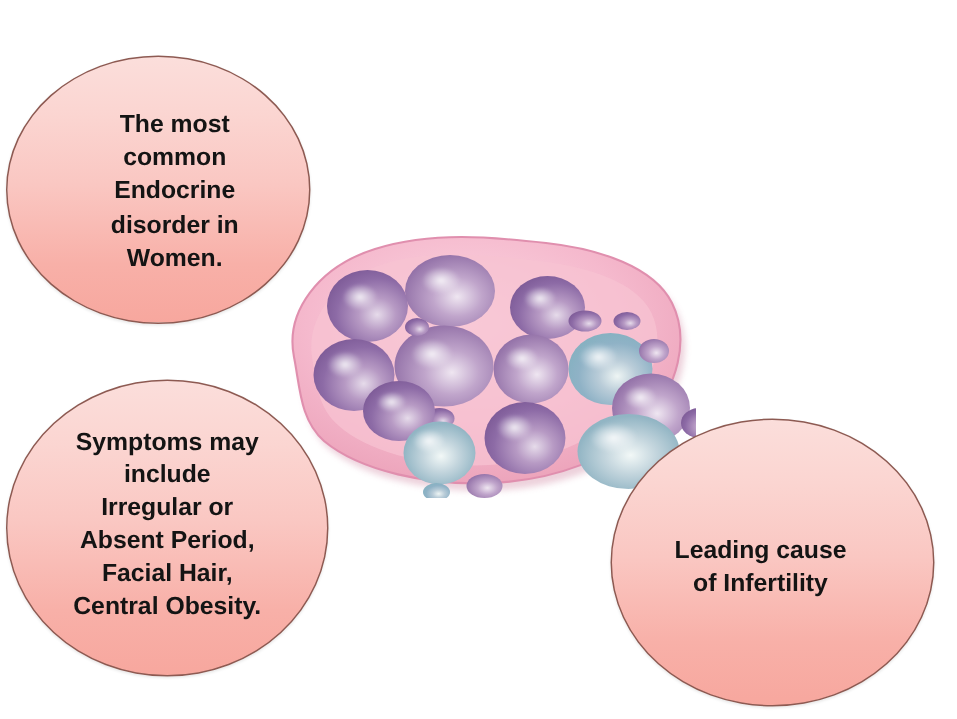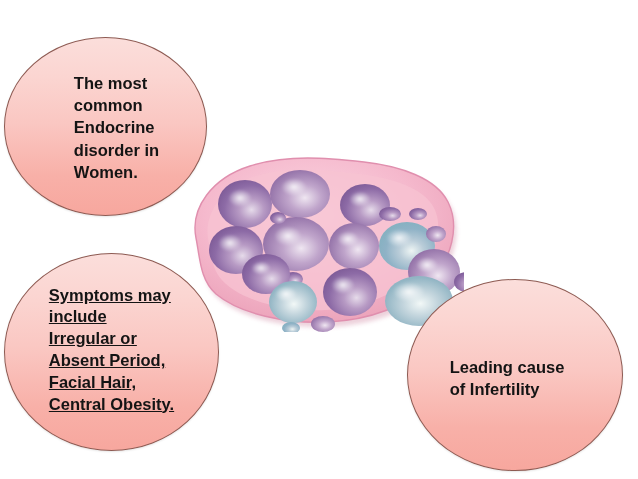--- a/index.html
+++ b/index.html
@@ -49,21 +49,21 @@
     background: linear-gradient(to bottom,
                 #fbdedb 0%,
                 #fbd5d1 22%,
                 #fac7c2 48%,
                 #f8b0a8 78%,
                 #f7a79e 100%);
     box-sizing: border-box;
     display: flex;
     align-items: center;
     justify-content: center;
-    text-align: left;
+    text-align: center;
     color: #141414;
     font-weight: bold;
     box-shadow: 0 1px 2px rgba(0,0,0,0.10);
   }
   .bubble .btext {
     display: block;
     padding: 0 6px;
     white-space: pre-line;
   }
 
@@ -77,21 +77,20 @@
     left: 415px; top: 40px;
     width: 223px; height: 211px;
     font-size: 16.5px;
     line-height: 1.32;
   }
   #bubble-symptoms {
     left: 4px;  top: 253px;
     width: 215px; height: 198px;
     font-size: 16.5px;
     line-height: 1.32;
-    text-decoration: underline;
   }
   #bubble-infertility {
     left: 407px; top: 279px;
     width: 216px; height: 192px;
     font-size: 16.5px;
     line-height: 1.34;
   }
   #bubble-infertility .btext {
     margin-top: 6px;
     margin-right: 16px;

